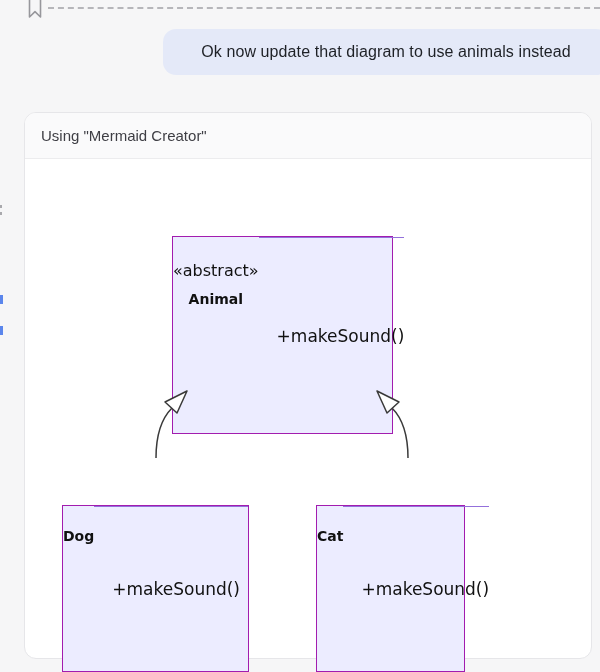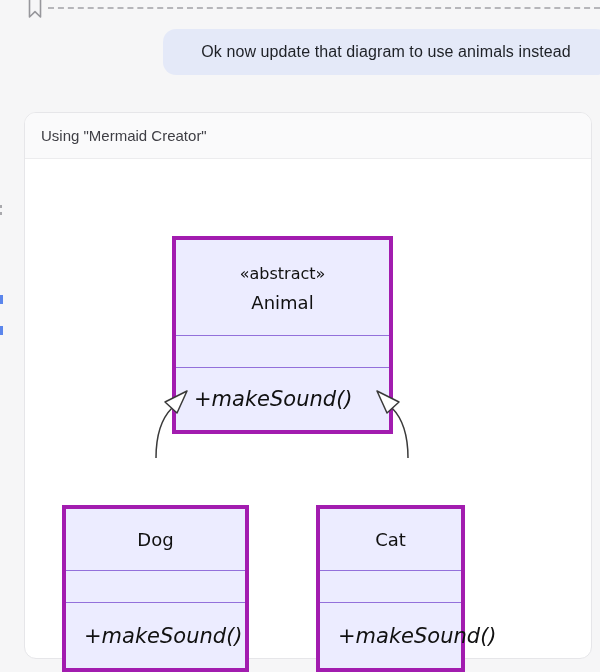--- a/index.html
+++ b/index.html
@@ -27,41 +27,40 @@
   .card-header{
     height:46px;background:#fafafb;border-bottom:1px solid #ececee;
     border-radius:11px 11px 0 0;
     display:flex;align-items:center;padding-left:16px;box-sizing:border-box;
     font-size:15px;color:#3e3e44;
   }
   .card-body{position:relative;height:499px;}
   
   .cls{
     position:absolute;box-sizing:border-box;
-    background:#ececff;border:4px solid #a21caf;
-    display:flex;flex-direction:column;
+    background:#ececff;border:1px solid #a21caf;
+    display:flex;flex-direction:row;
     font-family:"DejaVu Sans",sans-serif;color:#111111;
   }
   .cls-animal{left:147px;top:77px;width:221px;height:198px;}
   .cls-dog{left:37px;top:346px;width:187px;height:167px;}
   .cls-cat{left:291px;top:346px;width:149px;height:167px;}
   .cls-title{
     display:flex;flex-direction:column;align-items:center;justify-content:center;
     line-height:29px;
   }
   .cls-animal .cls-title{height:95px;}
   .cls-dog .cls-title,.cls-cat .cls-title{height:61px;}
   .cls-annotation{font-size:16px;}
-  .cls-name{font-size:18px;font-weight:normal;}
+  .cls-name{font-size:14px;font-weight:bold;}
   .cls-attrs{height:31px;border-top:1px solid #9370db;}
   .cls-methods{
     flex:1;border-top:1px solid #9370db;
     display:flex;align-items:center;padding-left:18px;
-    font-size:21px;
-    font-style:italic;
+    font-size:17px;
   }
   .arrows{position:absolute;left:0;top:0;width:600px;height:672px;pointer-events:none;}
   
   .frag{position:absolute;left:0;}
   .frag-gray{width:2px;height:3px;background:#a9a9ad;}
   .frag-blue{width:3px;height:9px;background:#5b86ec;}
 </style>
 </head>
 <body>
 

